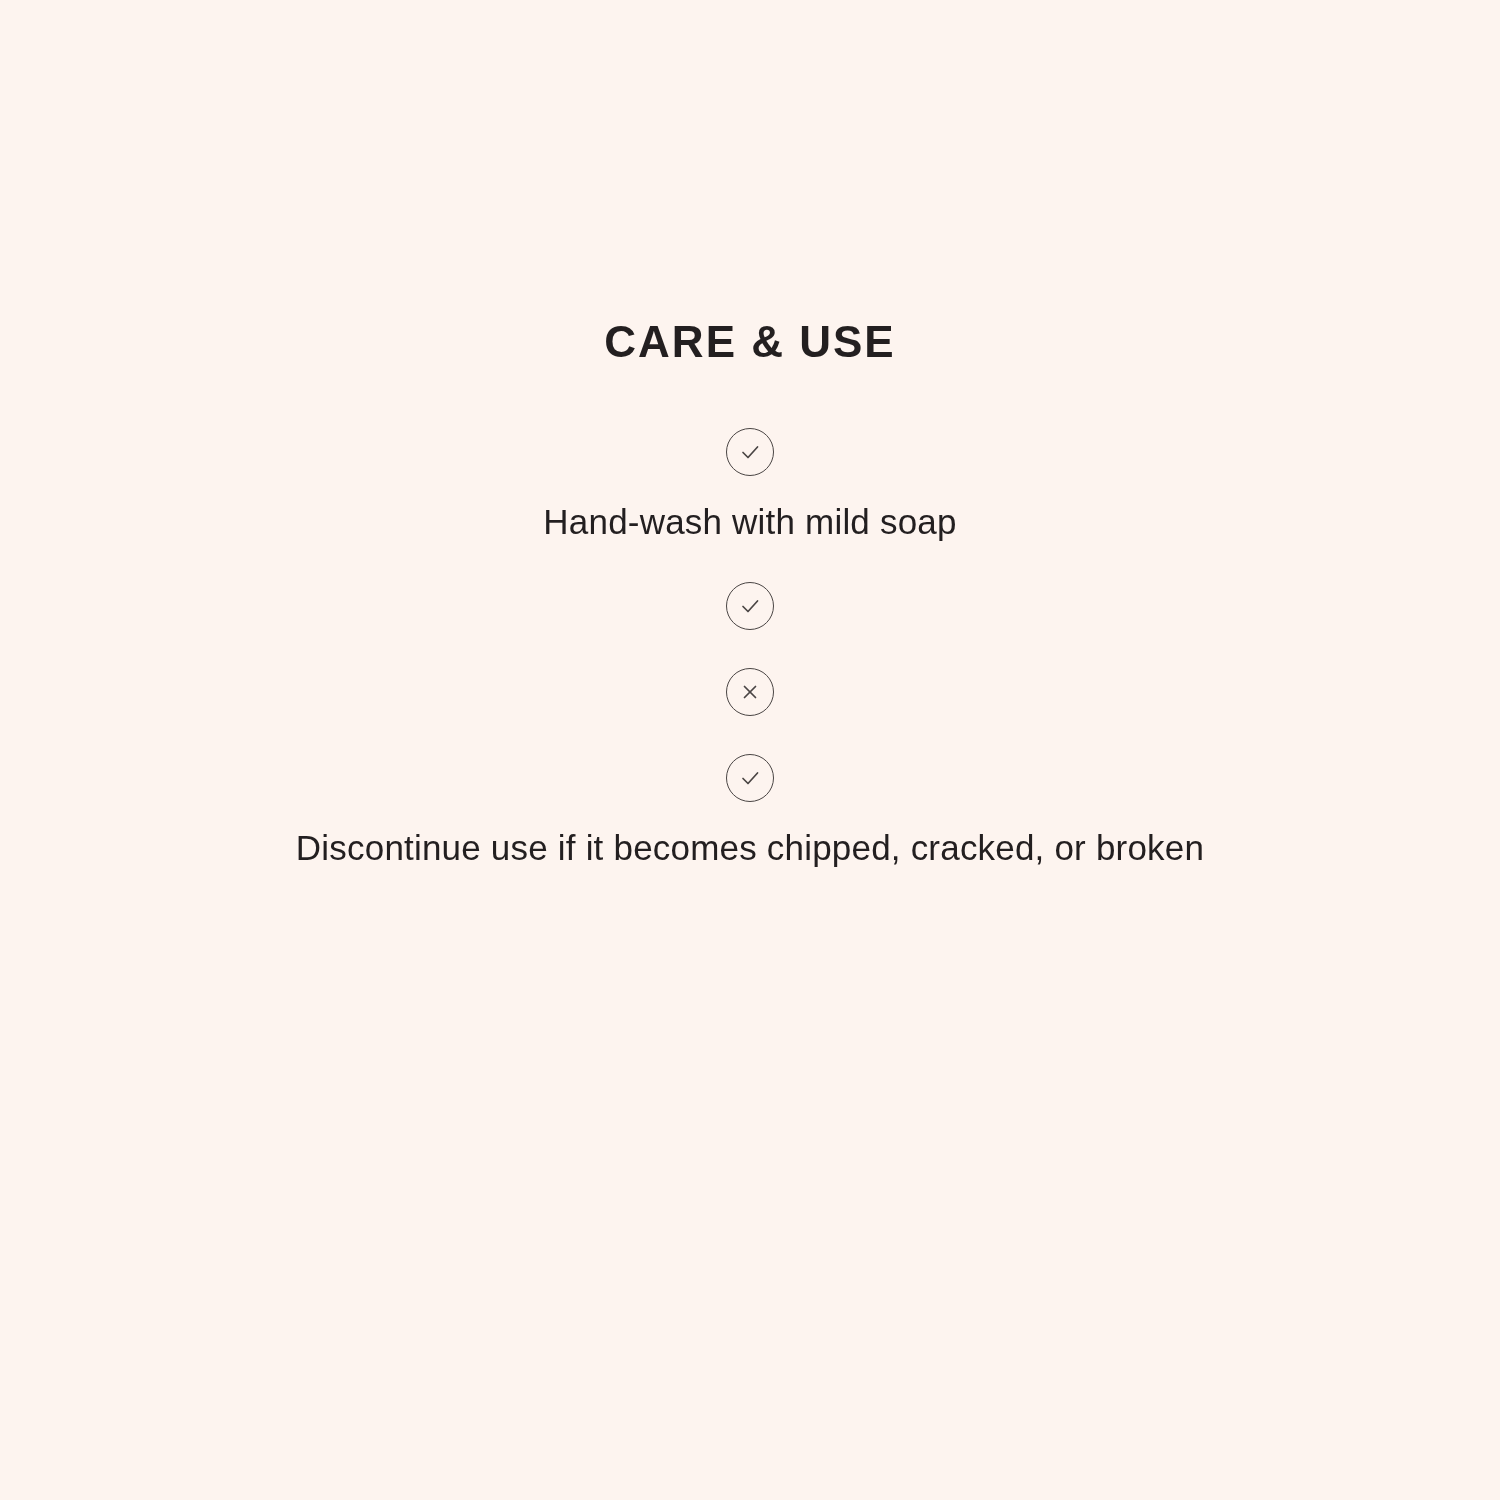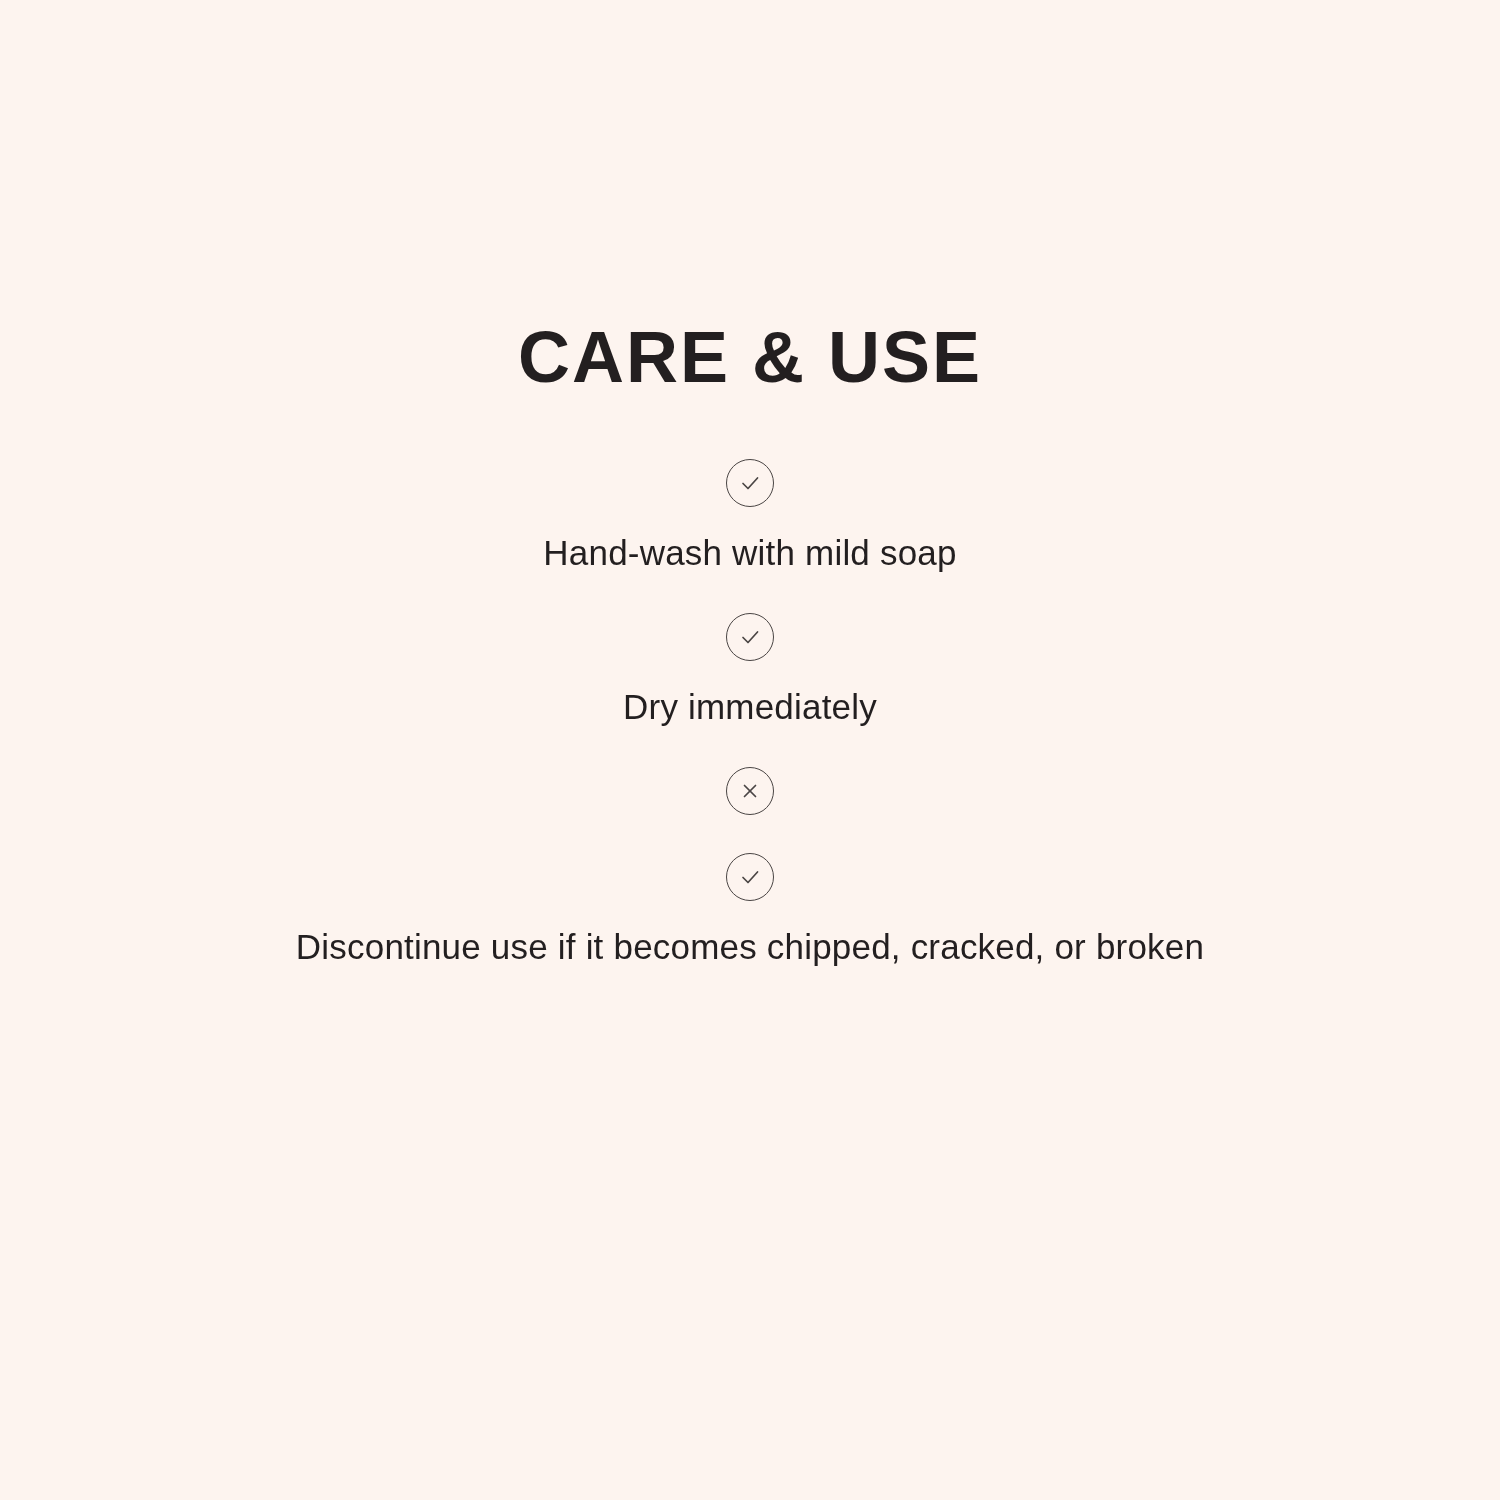--- a/index.html
+++ b/index.html
@@ -19,21 +19,21 @@
     width: 1500px;
     height: 1500px;
     box-sizing: border-box;
     display: flex;
     flex-direction: column;
     align-items: center;
   }
 
   .title {
     margin-top: 318px;
-    font-size: 72px;
+    font-size: 44px;
     font-weight: 700;
     letter-spacing: 2px;
     color: #231f20;
     text-align: center;
     line-height: 1.1;
   }
 
   .items {
     margin-top: 62px;
     width: 100%;
@@ -95,21 +95,20 @@
       </div>
       <div class="item-label">Hand-wash with mild soap</div>
     </div>
 
     <div class="item">
       <div class="badge">
         <svg width="26" height="26" viewBox="0 0 26 26" aria-hidden="true">
           <polyline points="6,13.5 11,18.5 20.5,8" fill="none" stroke="#4a4544" stroke-width="1.7" stroke-linecap="round" stroke-linejoin="round"></polyline>
         </svg>
       </div>
-      <div class="item-label">Dry immediately</div>
     </div>
 
     <div class="item">
       <div class="badge">
         <svg width="26" height="26" viewBox="0 0 26 26" aria-hidden="true">
           <line x1="7.5" y1="7.5" x2="18.5" y2="18.5" stroke="#4a4544" stroke-width="1.7" stroke-linecap="round"></line>
           <line x1="18.5" y1="7.5" x2="7.5" y2="18.5" stroke="#4a4544" stroke-width="1.7" stroke-linecap="round"></line>
         </svg>
       </div>
     </div>

